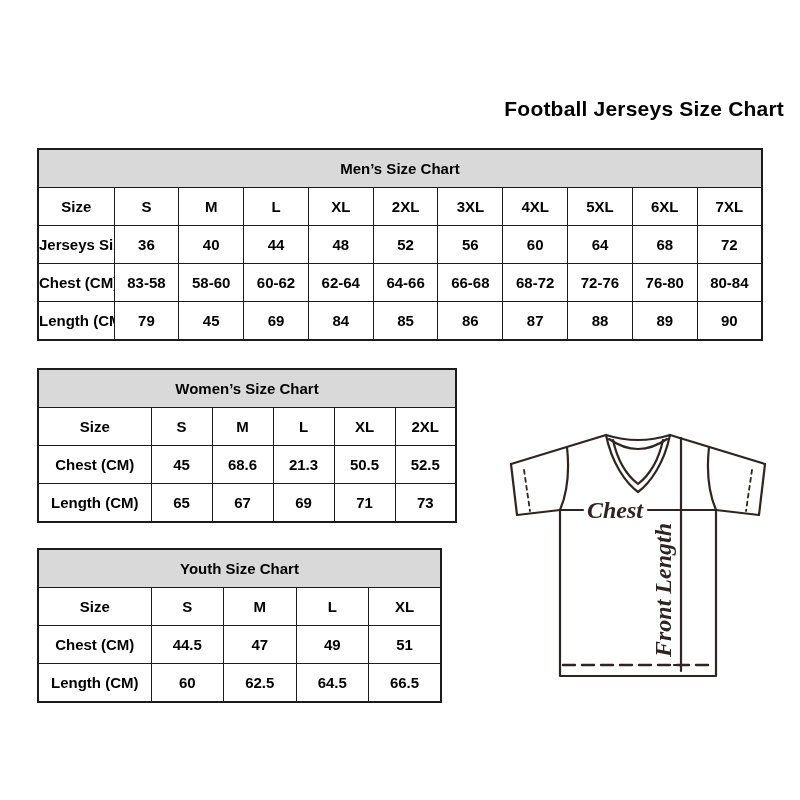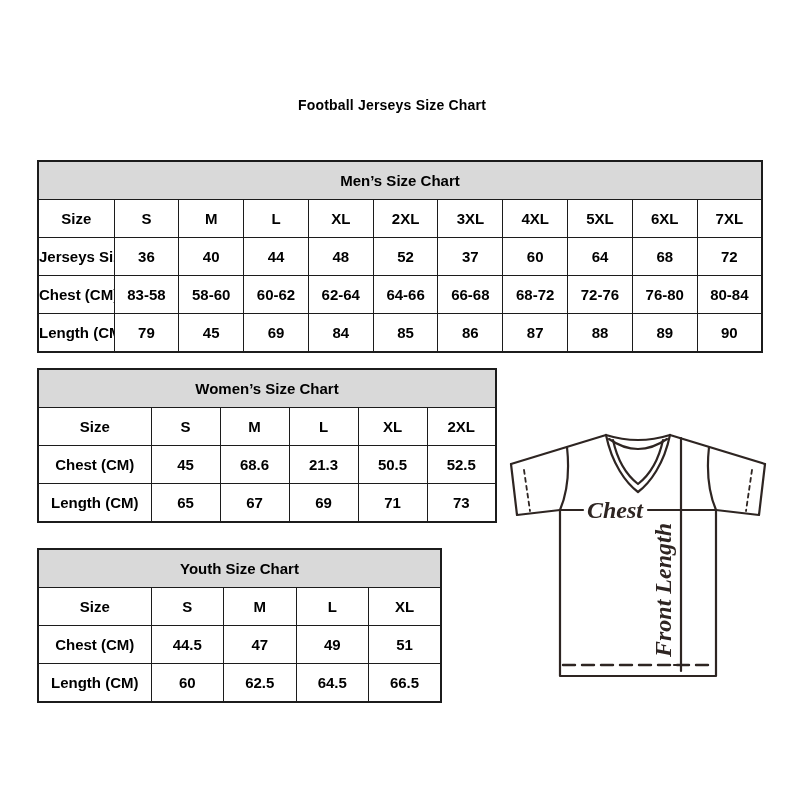--- a/index.html
+++ b/index.html
@@ -3,35 +3,35 @@
 <meta charset="utf-8">
 <style>
   html,body { margin:0; padding:0; background:#ffffff; }
   .canvas {
     position:relative; width:800px; height:800px; background:#ffffff;
     font-family:"Liberation Sans", sans-serif; color:#000;
     overflow:hidden;
   }
   .page-title {
     position:absolute; top:97px; left:0; width:784px;
-    text-align:center; font-size:14px; font-weight:bold; color:#000;
+    text-align:right; font-size:21px; font-weight:bold; color:#000;
     letter-spacing:0.2px;
   }
   table.size-table {
     border-collapse:collapse; table-layout:fixed;
     font-family:"Liberation Sans", sans-serif; font-weight:bold; color:#000;
     border:2px solid #1c1c1c;
   }
   table.size-table td {
     border:1.5px solid #1c1c1c; text-align:center; vertical-align:middle;
     font-size:15px; height:37px; padding:0; overflow:hidden; white-space:nowrap;
   }
   td.chart-title-cell { background:#d9d9d9; font-size:16px; }
-  .mens-table   { position:absolute; left:37px;  top:148px; width:726px;margin-top:12px; }
-  .womens-table { position:absolute; left:37px;  top:368px; width:460px;padding-left:36px; }
+  .mens-table   { position:absolute; left:37px;  top:148px; width:726px; }
+  .womens-table { position:absolute; left:37px;  top:368px; width:420px;padding-left:36px; }
   .youth-table  { position:absolute; left:37px;  top:548px; width:405px; }
   .jersey-wrap  { position:absolute; left:503px; top:418px; width:272px; height:274px; }
   .jersey-label {
     font-family:"Liberation Serif", serif; font-style:italic; font-weight:bold;
     font-size:24px; fill:#2e2522;
   }
 </style>
 </head>
 <body>
 
@@ -70,21 +70,21 @@
         <td>6XL</td>
         <td>7XL</td>
       </tr>
       <tr>
         <td>Jerseys Size</td>
         <td>36</td>
         <td>40</td>
         <td>44</td>
         <td>48</td>
         <td>52</td>
-        <td>37</td>
+        <td>56</td>
         <td>60</td>
         <td>64</td>
         <td>68</td>
         <td>72</td>
       </tr>
       <tr>
         <td>Chest (CM)</td>
         <td>83-58</td>
         <td>58-60</td>
         <td>60-62</td>

